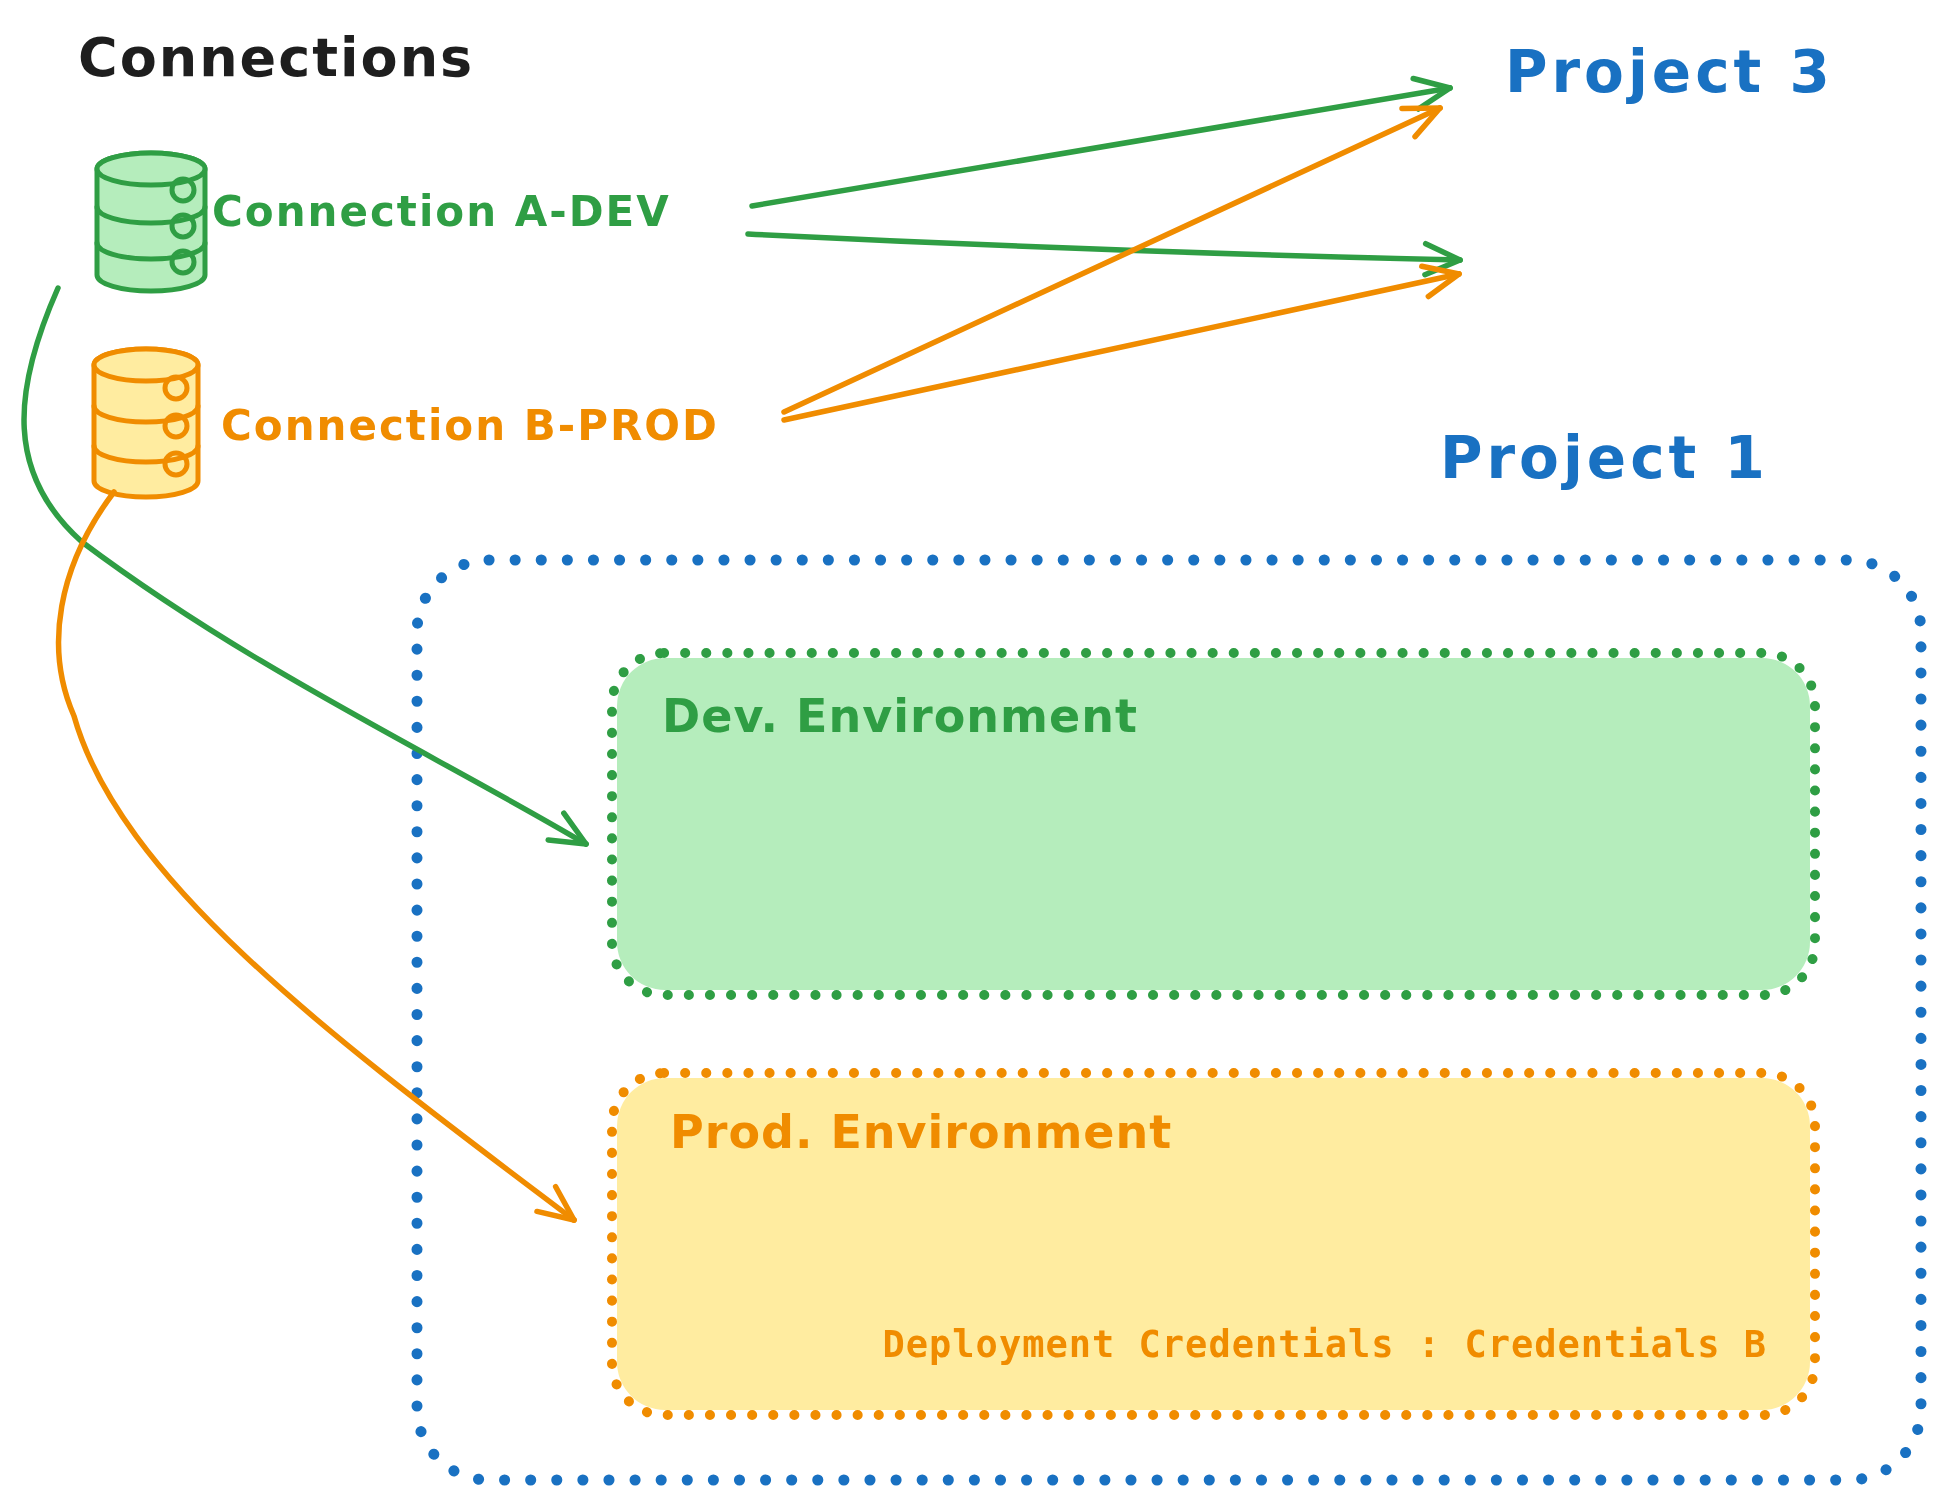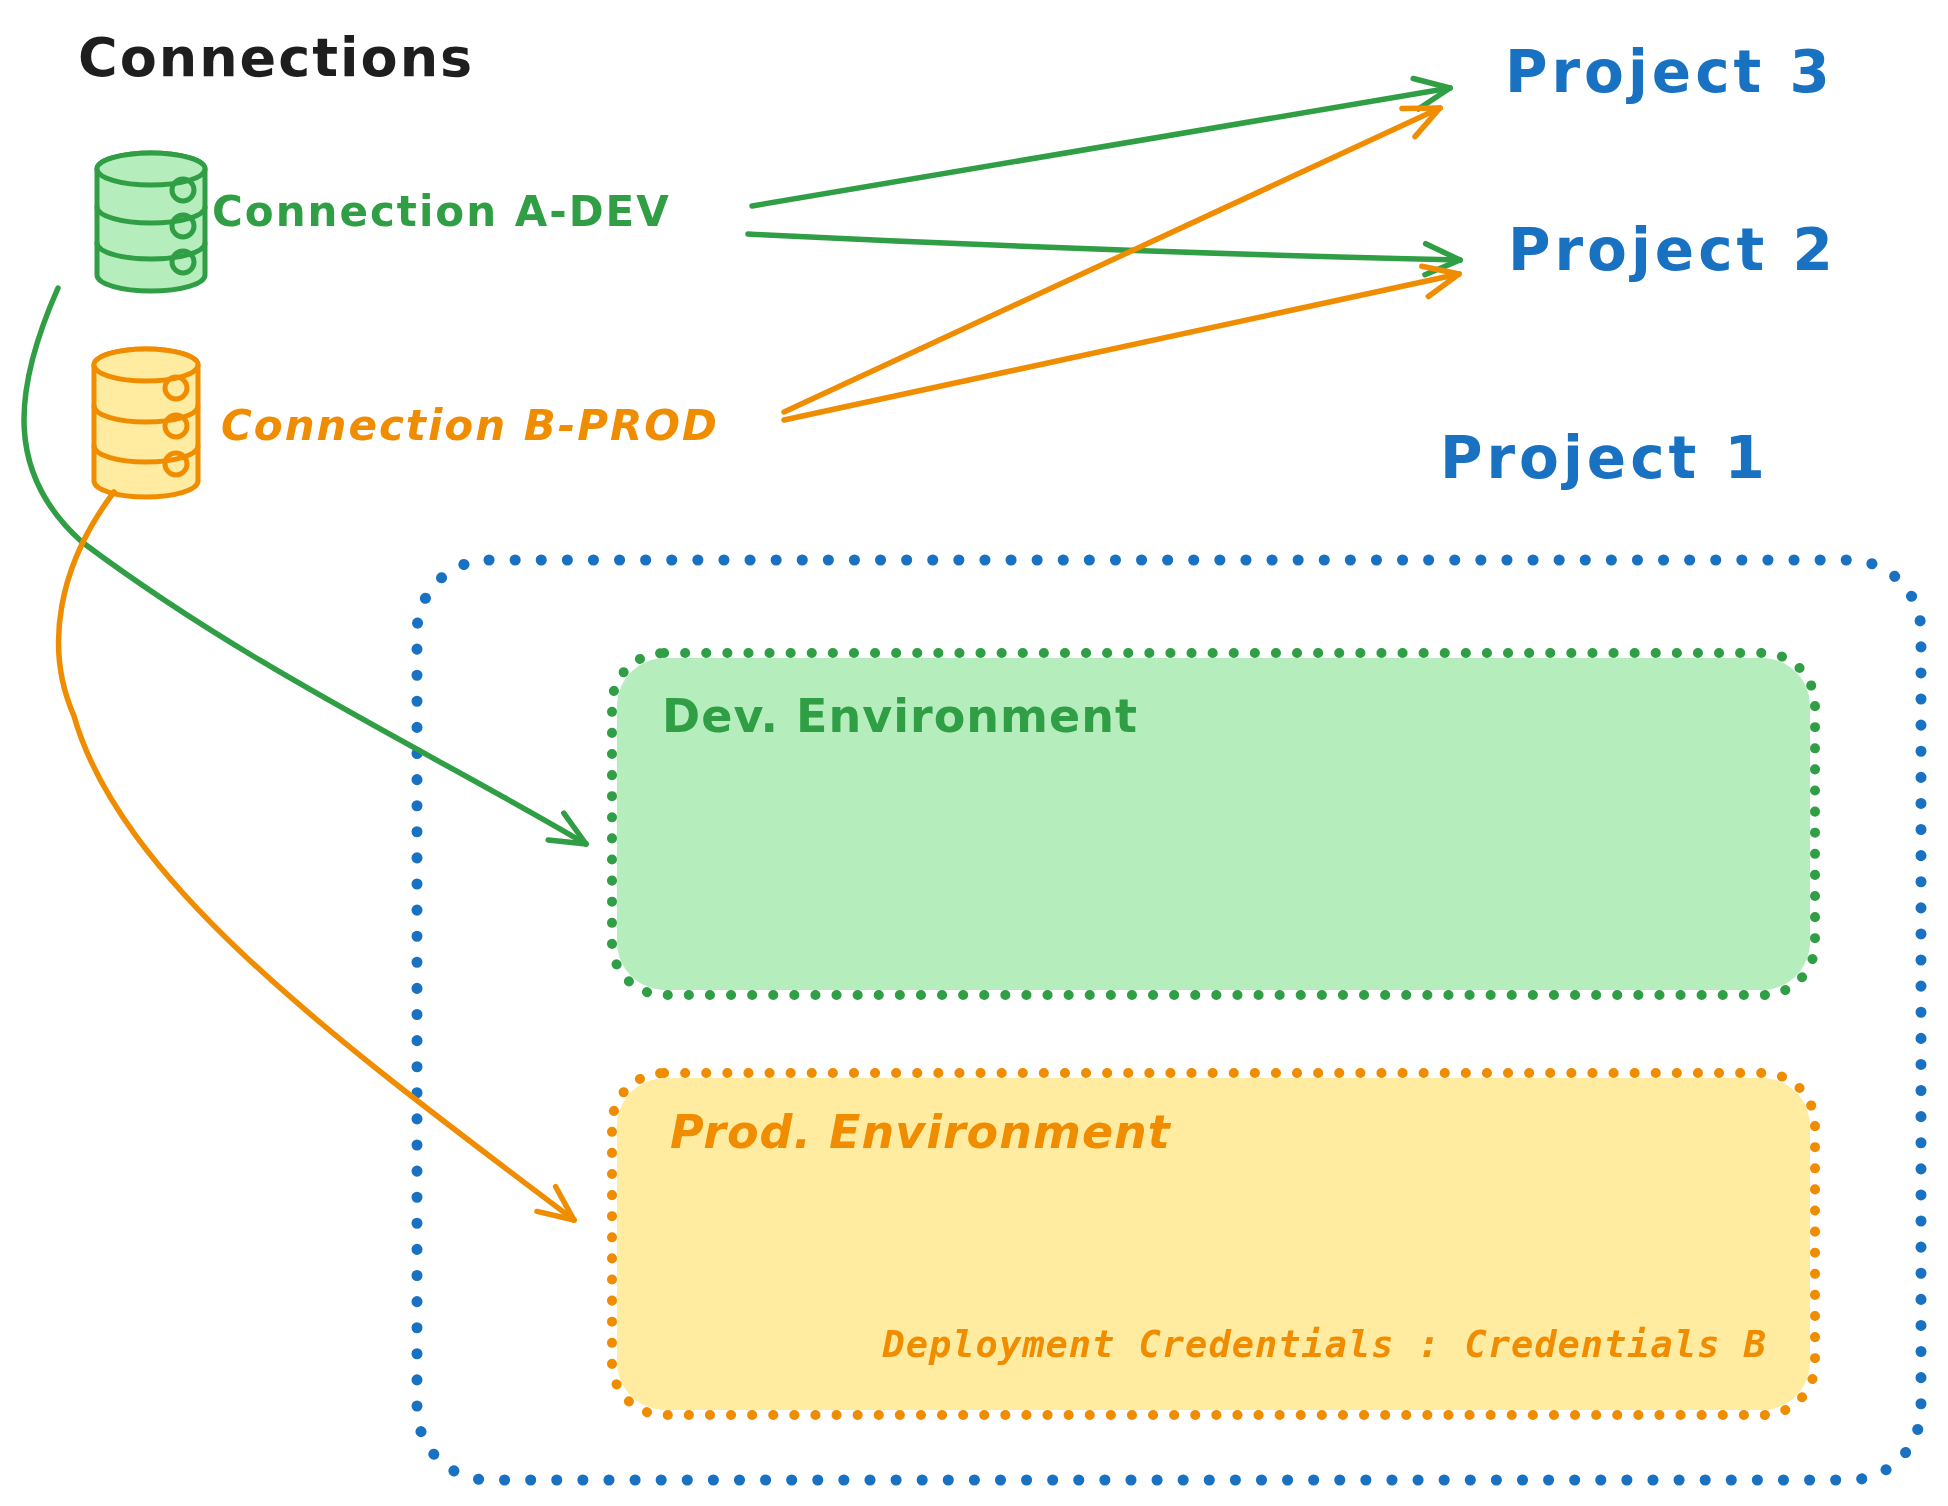--- a/index.html
+++ b/index.html
@@ -25,21 +25,21 @@
   .dotbox.big{stroke-width:11;stroke-dasharray:0.1 26;}
   .dotbox.env{stroke-width:10;stroke-dasharray:0.1 21;}
   .envfill{stroke:none;}
 
   .cyl{stroke-width:5;stroke-linejoin:round;stroke-linecap:round;}
   .arrow,.arrowhead{fill:none;stroke-width:5.5;stroke-linecap:round;}
 
   .txt{position:absolute;white-space:nowrap;line-height:1.05;font-weight:700;}
   .ink{color:var(--c-ink,#1e1e1e);}
   .green{color:var(--c-green,#2f9e44);}
-  .orange{color:var(--c-orange,#f08c00);font-style:italic;}
+  .orange{color:var(--c-orange,#f08c00);}
   .blue{color:var(--c-blue,#1971c2);}
 
   .title{left:78px;top:30px;font-size:54px;letter-spacing:2px;}
   .conn-a{left:212px;top:190px;font-size:42px;letter-spacing:2px;}
   .conn-b{left:221px;top:404px;font-size:42px;letter-spacing:2px;}
   .proj{font-size:58px;letter-spacing:4px;}
   .proj-3{left:1505px;top:42px;text-align:center;}
   .proj-2{left:1508px;top:220px;}
   .proj-1{left:1440px;top:428px;}
   .env-title{font-size:46px;letter-spacing:1px;}
@@ -108,20 +108,19 @@
       <line x1="574" y1="1220" x2="536.9764892647032" y2="1211.440814709719" class="arrowhead s-orange"></line>
       <line x1="574" y1="1220" x2="555.6617213410165" y2="1186.7177594530435" class="arrowhead s-orange"></line>
     </svg>
 
   <div class="txt ink title">Connections</div>
 
   <div class="txt green conn-a">Connection A-DEV</div>
   <div class="txt orange conn-b">Connection B-PROD</div>
 
   <div class="txt blue proj proj-3">Project 3</div>
-  <div class="txt blue proj proj-2">Project 2</div>
   <div class="txt blue proj proj-1">Project 1</div>
 
   <div class="txt green env-title dev">Dev. Environment</div>
 
   <div class="txt orange cred prod">Deployment Credentials : Credentials B</div>
   <div class="txt orange env-title prod">Prod. Environment</div>
 </div>
 
 </body></html>

